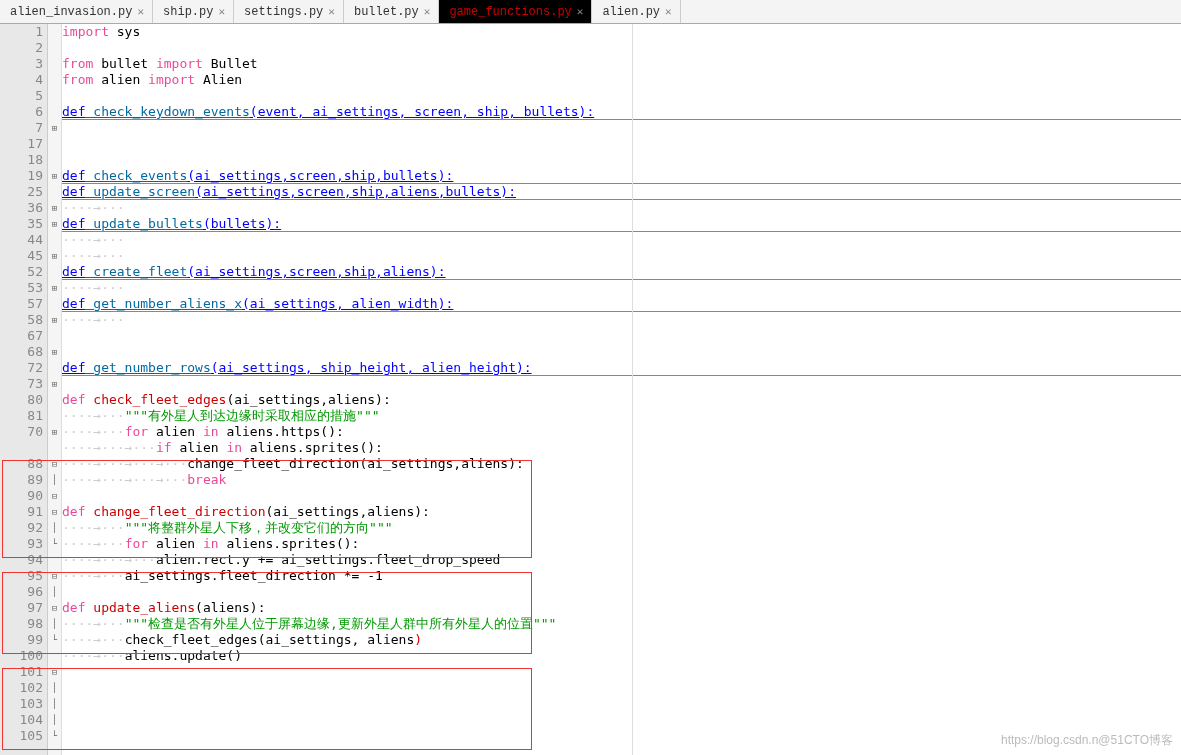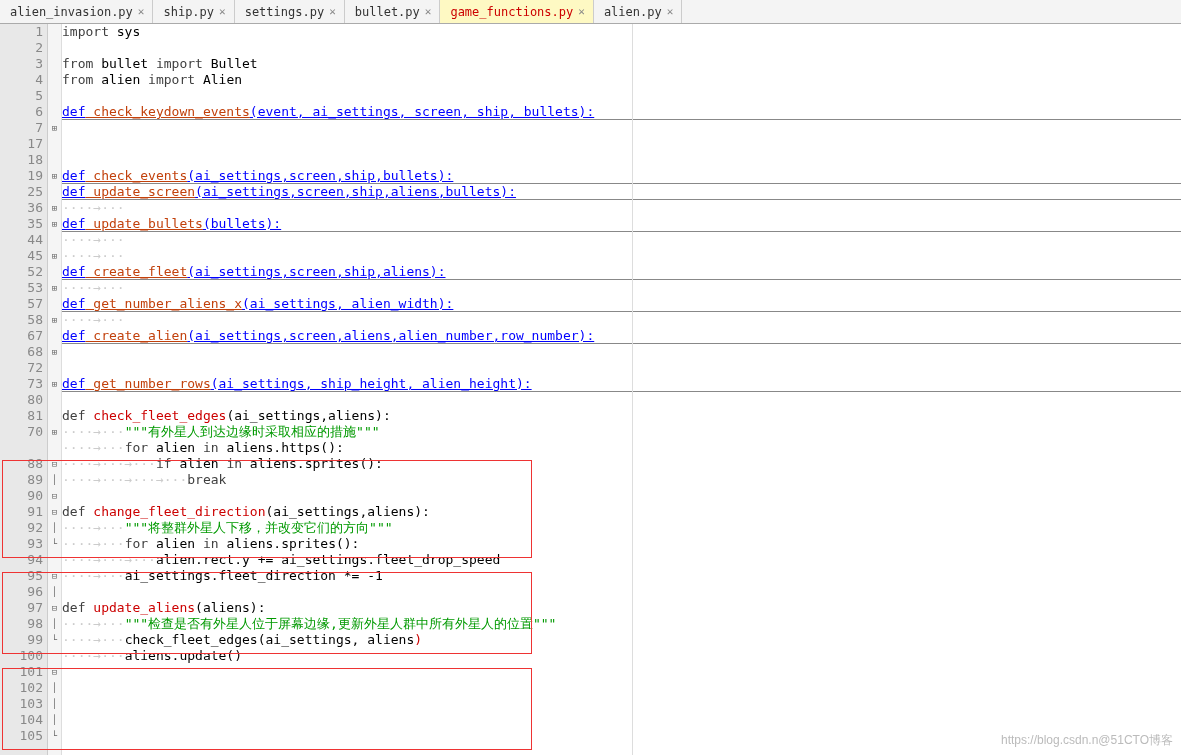--- a/index.html
+++ b/index.html
@@ -1,32 +1,32 @@
 <!DOCTYPE html>
 <html><head>
 <meta charset="utf-8">
 <style>
 * { margin:0; padding:0; box-sizing:border-box; }
 body { font-family:Consolas,monospace; font-size:13px; background:#fff; width:1181px; height:755px; overflow:hidden; position:relative; }
 .tabs { display:flex; background:#f4f4f4; border-bottom:1px solid #aaa; height:24px; }
-.tab { padding:3px 8px 3px 10px; border-right:1px solid #ccc; display:flex; align-items:center; gap:5px; cursor:pointer; color:#333; font-size:12px; }
-.tab.active { background:#fef9c3; color:#c00; }
+.tab { padding:3px 8px 3px 10px; border-right:1px solid #ccc; display:flex; align-items:center; gap:5px; cursor:pointer; color:#333; font-size:12px;font-family:Liberation Mono, monospace; }
+.tab.active { background:#000000; color:#c00; }
 .close-x { color:#888; font-weight:bold; font-size:11px; }
 .editor { display:flex; height:calc(100% - 24px); position:relative; }
 .gutter { width:48px; background:#e8e8e8; border-right:1px solid #ccc; text-align:right; padding-right:4px; color:#888; user-select:none; }
 .foldcol { width:14px; background:#f5f5f5; border-right:1px solid #ddd; text-align:center; color:#666; line-height:16px; }
 .code { flex:1; background:#fff; position:relative; }
 .line { height:16px; line-height:16px; white-space:pre; }
 .gline { height:16px; line-height:16px; }
 .fline { height:16px; font-size:9px; line-height:16px; }
-.kw-blue { color:#404040; }
+.kw-blue { color:#ec4899; }
 .kw-red { color:#c00; }
 .str-green { color:#090; }
 .txt { color:#000; }
-.func-blue { color:#c2410c; text-decoration:underline; }
+.func-blue { color:#0369a1; text-decoration:underline; }
 .def-line { text-decoration:underline; color:#00f; }
 .arrow { color:#ccc; }
 .ruler { position:absolute; top:0; bottom:0; width:1px; background:#ddd; left:570px; }
 .redbox { position:absolute; border:1px solid #e33; pointer-events:none; }
 .box1 { left:2px; top:436px; width:530px; height:98px; }
 .box2 { left:2px; top:548px; width:530px; height:82px; }
 .box3 { left:2px; top:644px; width:530px; height:82px; }
 .watermark { position:absolute; right:8px; bottom:6px; color:#bbb; font-size:12px; font-family:Arial,sans-serif;margin-left:44px; }
 </style>
 </head>
@@ -168,29 +168,29 @@
       <div class="line" style="border-bottom: 1px solid rgb(136, 136, 136); width: 100%;"><span class="def-line">def</span><span class="func-blue"> check_events</span><span class="def-line">(ai_settings,screen,ship,bullets):</span></div>
       <div class="line" style="border-bottom: 1px solid rgb(136, 136, 136); width: 100%;"><span class="def-line">def</span><span class="func-blue"> update_screen</span><span class="def-line">(ai_settings,screen,ship,aliens,bullets):</span></div>
       <div class="line"><span class="arrow">····→···</span></div>
       <div class="line" style="border-bottom: 1px solid rgb(136, 136, 136); width: 100%;"><span class="def-line">def</span><span class="func-blue"> update_bullets</span><span class="def-line">(bullets):</span></div>
       <div class="line"><span class="arrow">····→···</span></div>
       <div class="line"><span class="arrow">····→···</span></div>
       <div class="line" style="border-bottom: 1px solid rgb(136, 136, 136); width: 100%;"><span class="def-line">def</span><span class="func-blue"> create_fleet</span><span class="def-line">(ai_settings,screen,ship,aliens):</span></div>
       <div class="line"><span class="arrow">····→···</span></div>
       <div class="line" style="border-bottom: 1px solid rgb(136, 136, 136); width: 100%;"><span class="def-line">def</span><span class="func-blue"> get_number_aliens_x</span><span class="def-line">(ai_settings, alien_width):</span></div>
       <div class="line"><span class="arrow">····→···</span></div>
-      <div class="line" style="border-bottom: 1px solid rgb(136, 136, 136); width: 100%;"><span class="def-line">def</span><span class="func-blue"> create_alien</span><span class="def-line">(ai_settings,screen,aliens,alien_number,row_number):</span></div>
       <div class="line"></div>
       <div class="line"></div>
       <div class="line" style="border-bottom: 1px solid rgb(136, 136, 136); width: 100%;"><span class="def-line">def</span><span class="func-blue"> get_number_rows</span><span class="def-line">(ai_settings, ship_height, alien_height):</span></div>
       <div class="line"></div>
       <div class="line"><span class="kw-blue">def</span><span class="txt"> </span><span class="kw-red">check_fleet_edges</span><span class="txt">(ai_settings,aliens):</span></div>
       <div class="line"><span class="arrow">····→···</span><span class="str-green">"""有外星人到达边缘时采取相应的措施"""</span></div>
       <div class="line"><span class="arrow">····→···</span><span class="kw-blue">for</span><span class="txt"> alien </span><span class="kw-blue">in</span><span class="txt"> aliens.https():</span></div>
       <div class="line"><span class="arrow">····→···→···</span><span class="kw-blue">if</span><span class="txt"> alien </span><span class="kw-blue">in</span><span class="txt"> aliens.sprites():</span></div>
+      <div class="line"><span class="arrow">····→···→···→···</span><span class="txt">change_fleet_direction(ai_settings,aliens):</span></div>
       <div class="line"><span class="arrow">····→···→···→···</span><span class="kw-blue">break</span></div>
       <div class="line"></div>
       <div class="line"><span class="kw-blue">def</span><span class="txt"> </span><span class="kw-red">change_fleet_direction</span><span class="txt">(ai_settings,aliens):</span></div>
       <div class="line"><span class="arrow">····→···</span><span class="str-green">"""将整群外星人下移，并改变它们的方向"""</span></div>
       <div class="line"><span class="arrow">····→···</span><span class="kw-blue">for</span><span class="txt"> alien </span><span class="kw-blue">in</span><span class="txt"> aliens.sprites():</span></div>
       <div class="line"><span class="arrow">····→···→···</span><span class="txt">alien.rect.y += ai_settings.fleet_drop_speed</span></div>
       <div class="line"><span class="arrow">····→···</span><span class="txt">ai_settings.fleet_direction *= -1</span></div>
       <div class="line"></div>
       <div class="line"><span class="kw-blue">def</span><span class="txt"> </span><span class="kw-red">update_aliens</span><span class="txt">(aliens):</span></div>
       <div class="line"><span class="arrow">····→···</span><span class="str-green">"""检查是否有外星人位于屏幕边缘,更新外星人群中所有外星人的位置"""</span></div>

